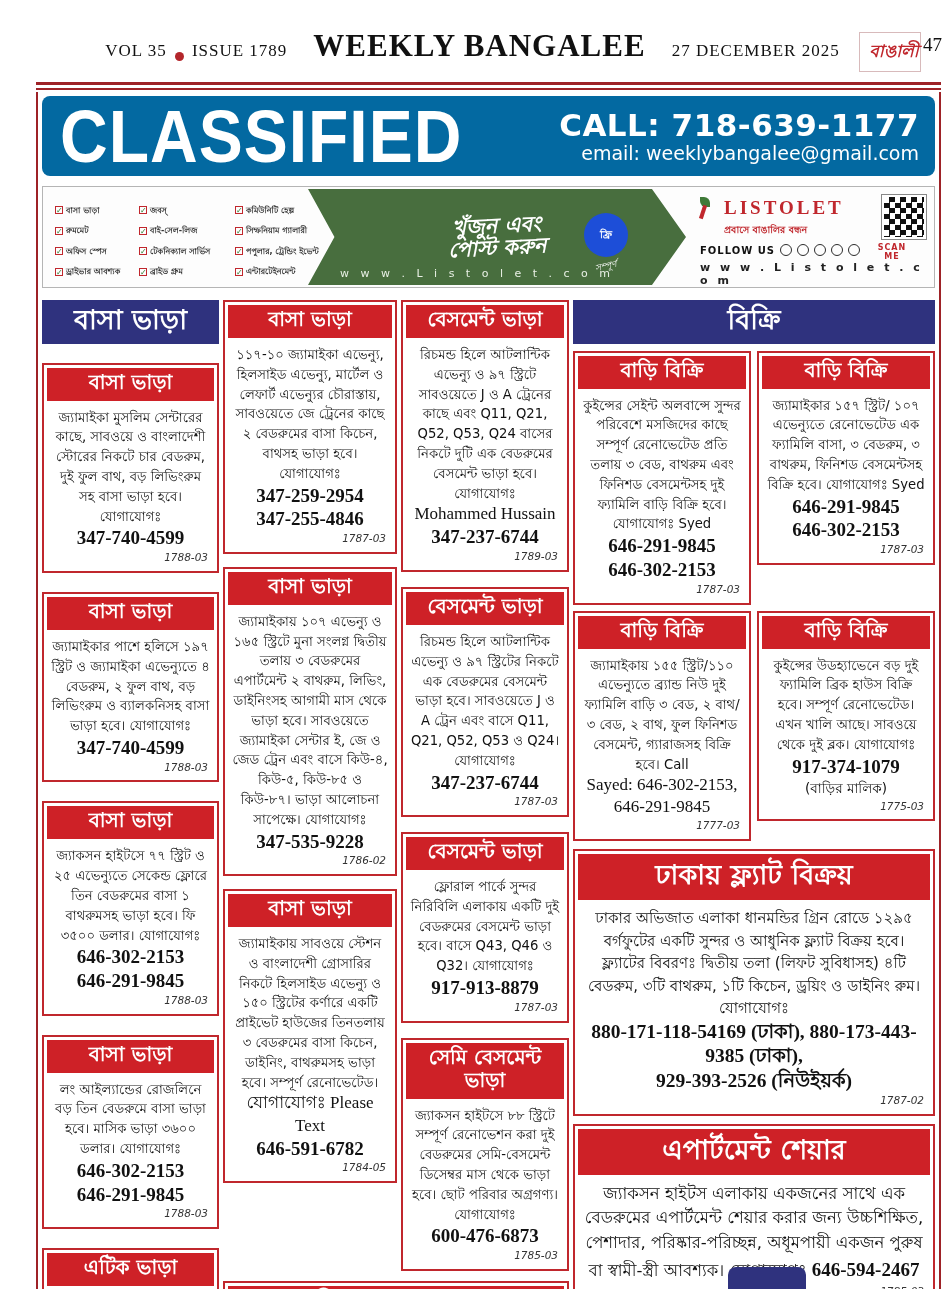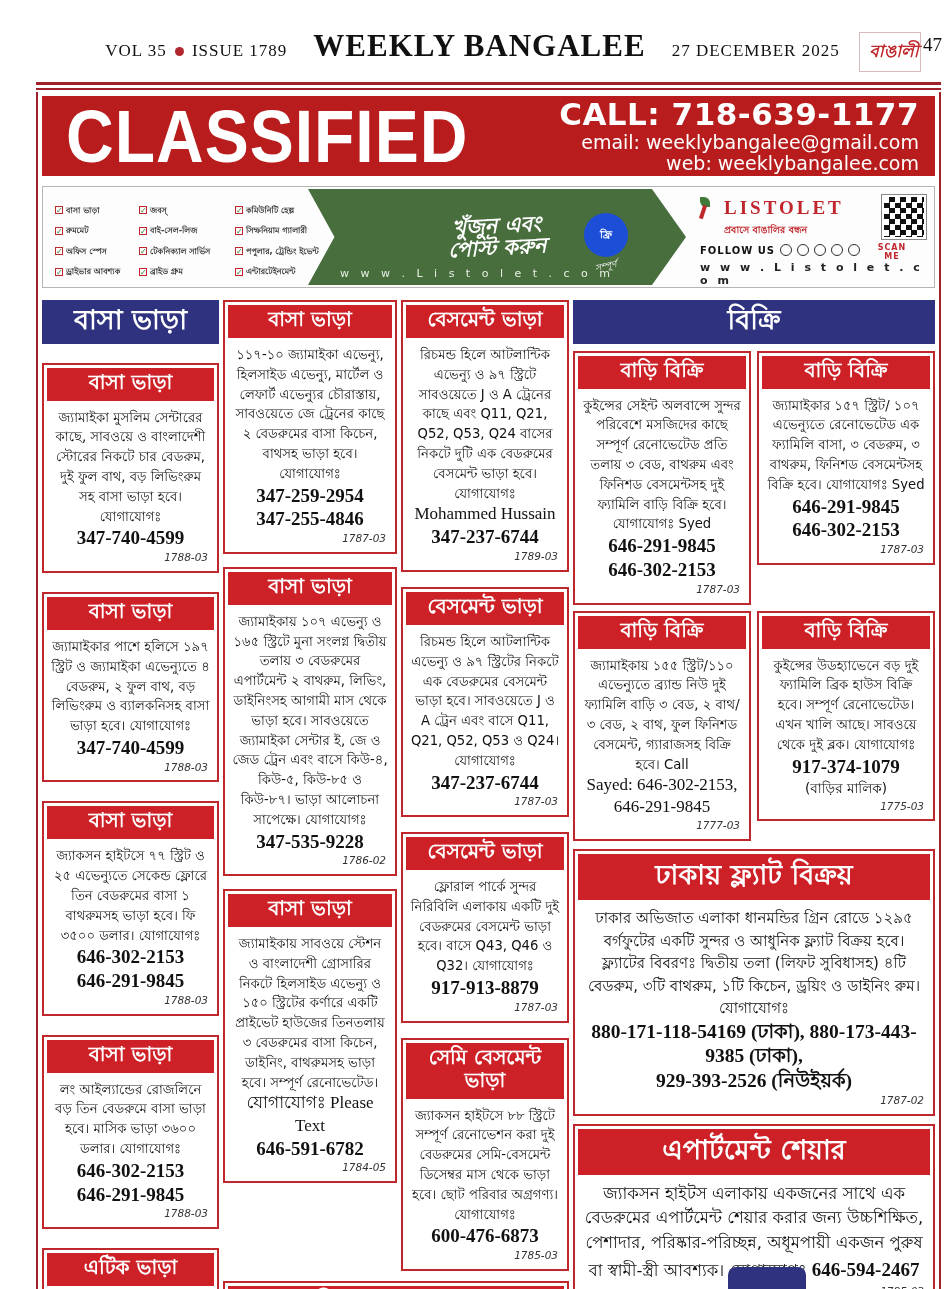--- a/index.html
+++ b/index.html
@@ -4,39 +4,39 @@
 <style>
   * { margin:0; padding:0; box-sizing:border-box; }
   html,body { background:#e9e9e9; }
   .page { width:945px; height:1289px; background:#fff; position:relative;
           font-family:"DejaVu Sans", sans-serif; color:#111; overflow:hidden; margin:0 auto; }
 
   
   .masthead { position:relative; height:82px; padding:30px 40px 0 40px; }
   .mast-row { display:flex; align-items:flex-end; justify-content:center; gap:26px;
               font-family:"Liberation Serif", serif; }
-  .vol-issue { font-size:17px; letter-spacing:1px; display:flex; align-items:center; gap:8px; }
+  .vol-issue { font-size:17px; letter-spacing:1px; display:flex; align-items:flex-end; gap:8px; }
   .red-dot { width:9px; height:9px; border-radius:50%; background:#b3262b; display:inline-block; }
   .mast-title { font-size:31px; font-weight:bold; letter-spacing:1px; line-height:1; }
   .mast-date { font-size:17px; letter-spacing:1px; }
   .mast-logo { position:absolute; right:24px; top:32px; width:62px; height:40px; background:#fff;
                border:1px solid #d8babb; display:flex; align-items:center; justify-content:center;padding-left:8px; }
   .mast-logo span { color:#c0272d; font-weight:bold; font-size:17px; font-style:italic; }
   .page-num { position:absolute; right:3px; top:34px; font-family:"Liberation Serif", serif;
               font-size:19px; }
 
   .double-rule { margin:0 4px 0 36px; height:8px; border-top:3px solid #9e2227; border-bottom:2px solid #9e2227; }
 
   
   .frame { position:absolute; left:36px; right:4px; top:92px; bottom:0;
            border-left:2px solid #9e2227; border-right:2px solid #9e2227; padding:4px 4px 0 4px; }
 
   
-  .cl-banner { background:#b91c1c; color:#fff; height:80px; display:flex; align-items:center;
-               justify-content:space-between; padding:0 16px 0 24px; }
+  .cl-banner { background:#0369a1; color:#fff; height:80px; display:flex; align-items:center;
+               justify-content:space-between; padding:0 16px 0 18px;border-radius:8px; }
   .cl-title { font-family:"Liberation Sans", sans-serif; font-weight:bold; font-size:66px;
               letter-spacing:1px; transform:scaleY(1.12); line-height:1; }
   .cl-right { text-align:right; line-height:1.12; }
   .cl-call { font-size:31px; font-weight:bold; letter-spacing:.5px; }
   .cl-mail, .cl-web { font-size:19px; }
 
   
   .listolet { margin-top:10px; height:102px; border:1px solid #b5b5b5; display:flex; position:relative; background:#fdfdfd; }
   .lst-checks { width:265px; padding:14px 0 6px 12px; display:grid;
                 grid-auto-flow:column; grid-template-rows:repeat(4,1fr);
@@ -137,21 +137,20 @@
 
   <div class="double-rule"></div>
 
   <div class="frame">
 
     <div class="cl-banner">
       <div class="cl-title">CLASSIFIED</div>
       <div class="cl-right">
         <div class="cl-call">CALL: 718-639-1177</div>
         <div class="cl-mail">email: weeklybangalee@gmail.com</div>
-        <div class="cl-web">web: weeklybangalee.com</div>
       </div>
     </div>
 
     <div class="listolet">
       <div class="lst-checks">
         <div class="chk">
             <span class="box"></span>
             <span>বাসা ভাড়া</span>
           </div>
         <div class="chk">

